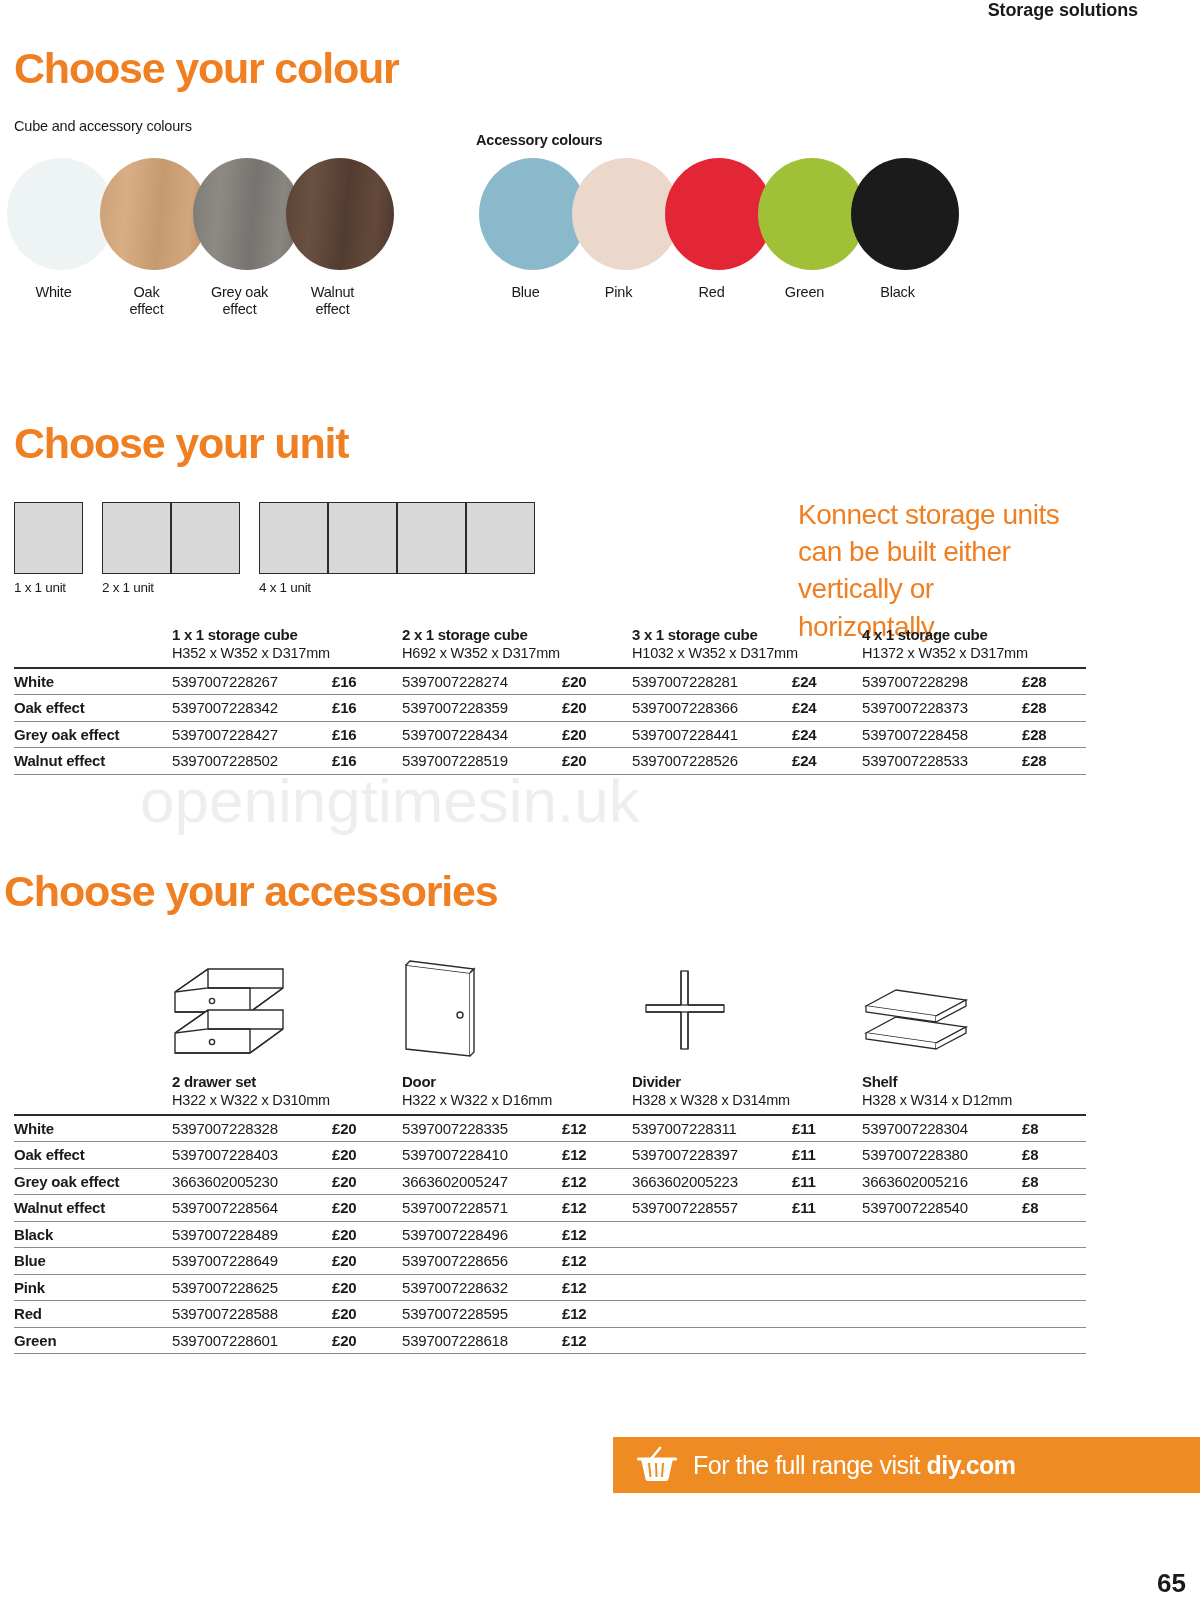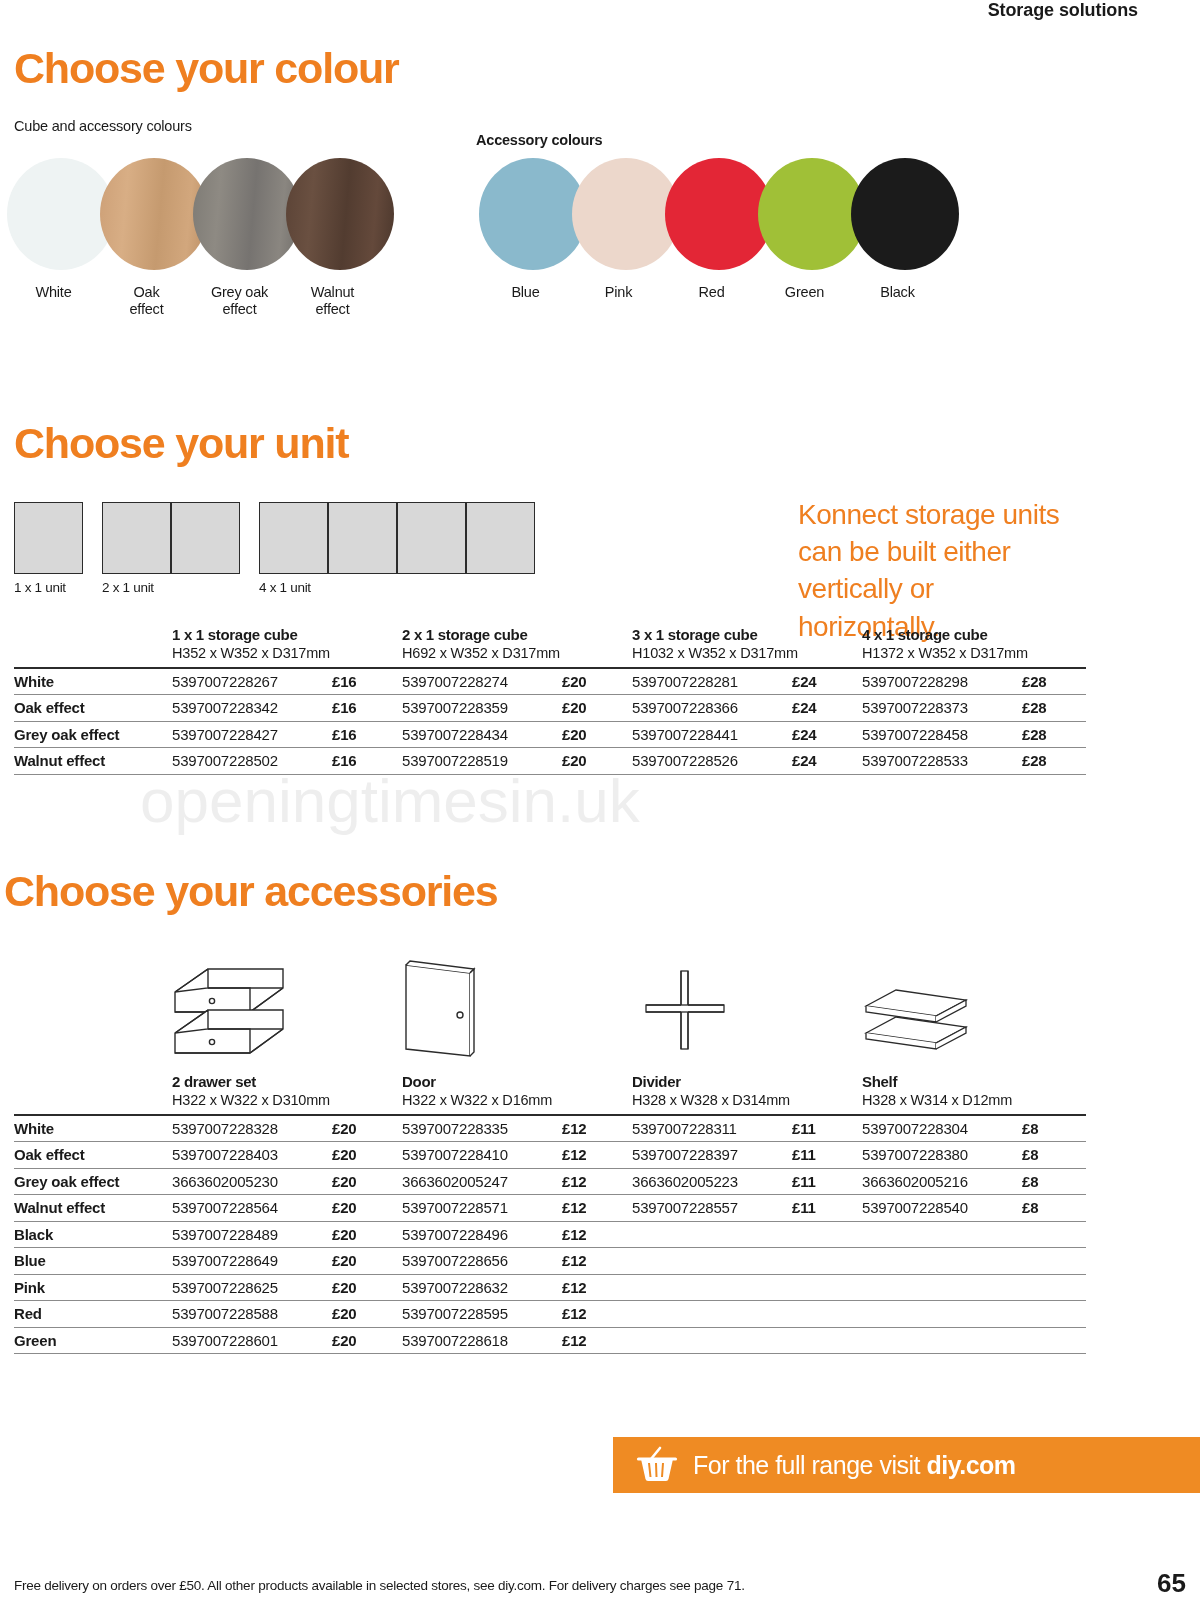--- a/index.html
+++ b/index.html
@@ -521,15 +521,14 @@
       <path d="M16 13 L25 2" stroke="#ffffff" stroke-width="2.6" stroke-linecap="round"></path>
       <path d="M14 17 L15.5 31 M21 17 L21.5 31 M28 17 L27 31" stroke="#ef8b23" stroke-width="2"></path>
     </svg>
   </span>
   <span class="banner-text">
     <span>For the full range visit </span><b>diy.com</b>
   </span>
 </div>
 
 <div class="footer">
-  <div class="footer-line2">Free delivery on orders over £50. All other products available in selected stores, see diy.com. For delivery charges see page 71.</div>
 </div>
 <div class="page-number">65</div>
 
 </body></html>

